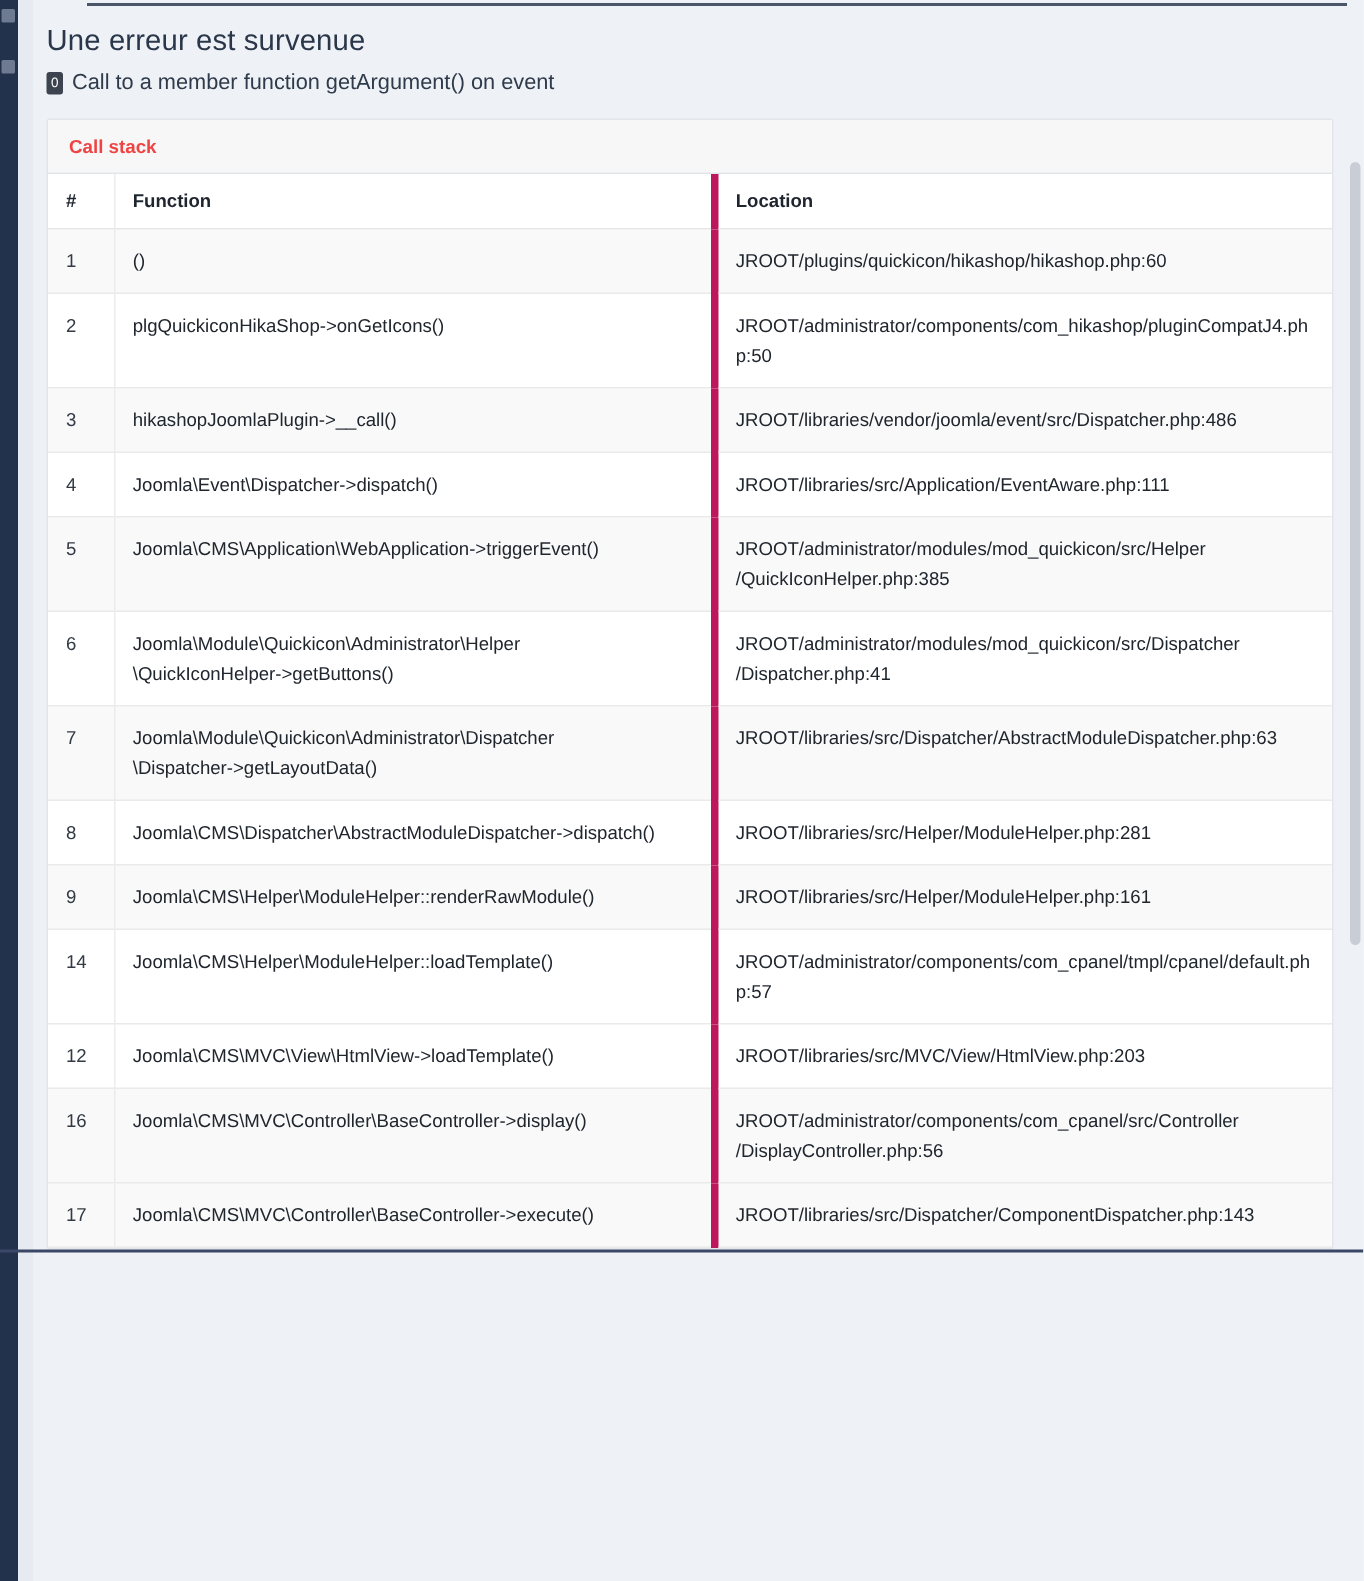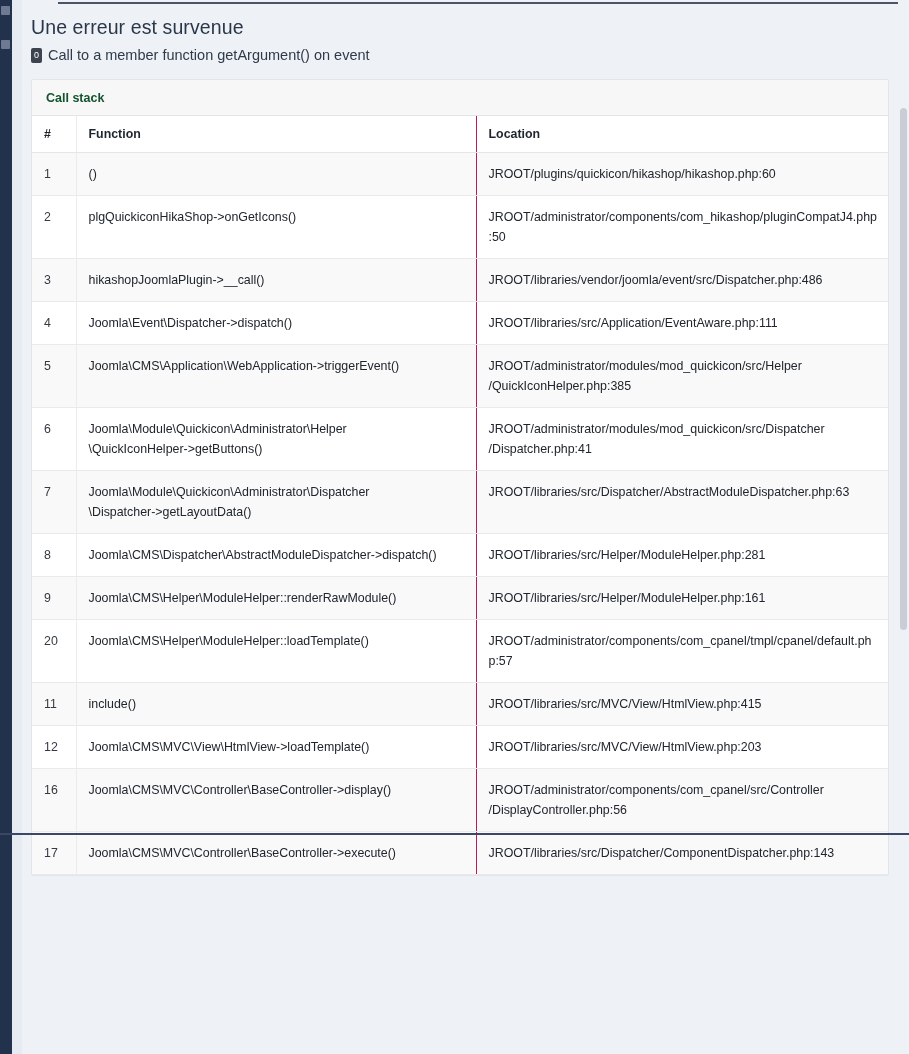--- a/index.html
+++ b/index.html
@@ -115,21 +115,21 @@
     border: 1px solid #e2e5e9;
     border-radius: 2px;
     width: 858px;
   }
   .card-header {
     background: #f7f7f7;
     border-bottom: 1px solid #e2e5e9;
     padding: 11px 14px 10px 14px;
     font-size: 12.5px;
     font-weight: bold;
-    color: #14532d;
+    color: #ef4444;
   }
   table.stack {
     width: 100%;
     border-collapse: collapse;
     table-layout: fixed;
     font-size: 12.4px;
     color: #212529;
   }
   table.stack th {
     text-align: left;
@@ -147,21 +147,21 @@
     line-height: 20px;
     word-break: break-word;
   }
   table.stack col.c-num   { width: 44px; }
   table.stack col.c-fn    { width: 400px; }
   table.stack col.c-loc   { width: auto; }
 
   table.stack td.num { color: #333a44; }
   table.stack td.fn, table.stack td.loc { color: #20262e; }
   table.stack th.num, table.stack td.num { border-right: 1px solid #ececec; }
-  table.stack th.fn,  table.stack td.fn  { border-right: 1px solid #be185d; }
+  table.stack th.fn,  table.stack td.fn  { border-right: 5px solid #be185d; }
 
   tr.odd  td { background: #f9f9f9; }
   tr.even td { background: #ffffff; }
   tr:last-child td { border-bottom: 1px solid #eaeaea; }
 
   
   .scrollbar-track {
     position: absolute;
     right: 0; top: 0;
     width: 11px;
@@ -267,28 +267,23 @@
               <td class="num">8</td>
               <td class="fn">Joomla\CMS\Dispatcher\AbstractModuleDispatcher-&gt;dispatch()</td>
               <td class="loc">JROOT/libraries/src/Helper/ModuleHelper.php:281</td>
             </tr>
             <tr class="odd">
               <td class="num">9</td>
               <td class="fn">Joomla\CMS\Helper\ModuleHelper::renderRawModule()</td>
               <td class="loc">JROOT/libraries/src/Helper/ModuleHelper.php:161</td>
             </tr>
             <tr class="even">
-              <td class="num">20</td>
+              <td class="num">14</td>
               <td class="fn">Joomla\CMS\Helper\ModuleHelper::loadTemplate()</td>
               <td class="loc">JROOT/administrator/components/com_cpanel/tmpl/cpanel/default.php:57</td>
-            </tr>
-            <tr class="odd">
-              <td class="num">11</td>
-              <td class="fn">include()</td>
-              <td class="loc">JROOT/libraries/src/MVC/View/HtmlView.php:415</td>
             </tr>
             <tr class="even">
               <td class="num">12</td>
               <td class="fn">Joomla\CMS\MVC\View\HtmlView-&gt;loadTemplate()</td>
               <td class="loc">JROOT/libraries/src/MVC/View/HtmlView.php:203</td>
             </tr>
             <tr class="odd">
               <td class="num">16</td>
               <td class="fn">Joomla\CMS\MVC\Controller\BaseController-&gt;display()</td>
               <td class="loc">JROOT/administrator/components/com_cpanel/src/Controller<br>/DisplayController.php:56</td>

